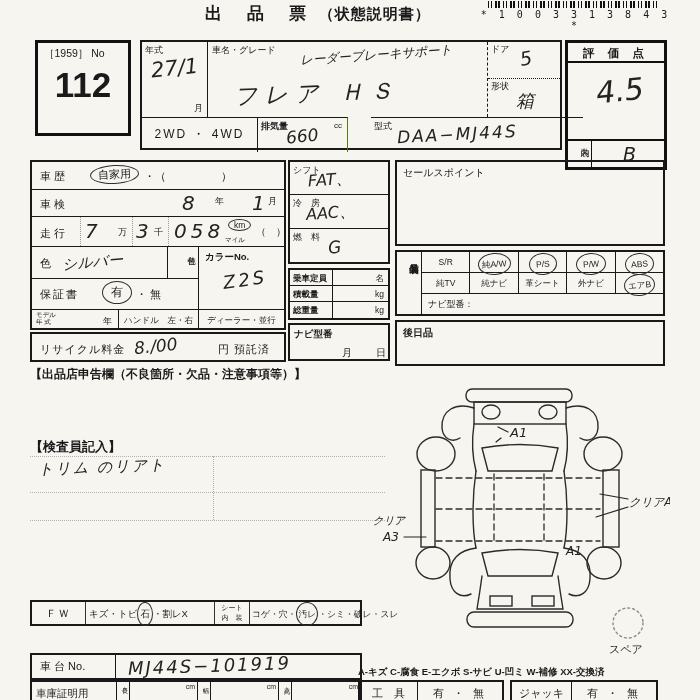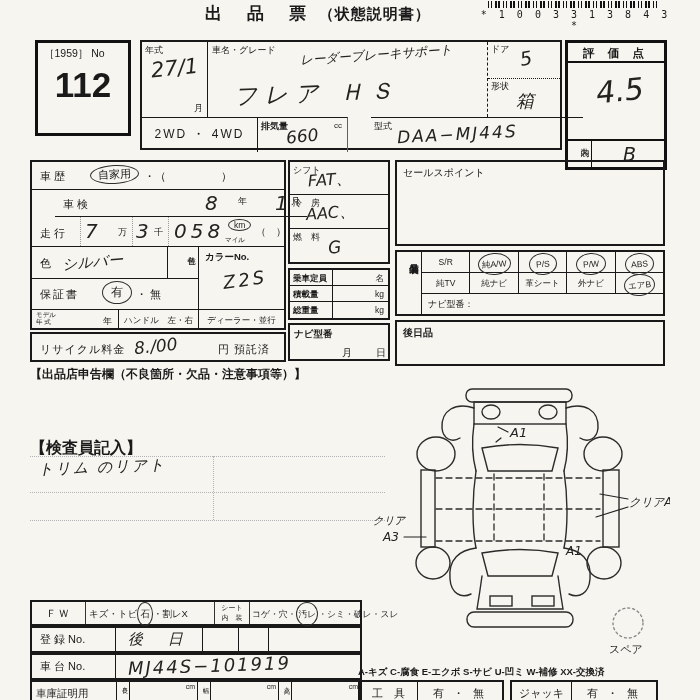--- a/index.html
+++ b/index.html
@@ -83,21 +83,21 @@
   </div>
 
   <div class="abs bx" style="left:30px;top:160px;width:256px;height:170px;">
 
     <div class="cell" style="left:0;top:0;width:252px;height:28px;border-bottom:1.5px solid #191919;">
       <span class="abs" style="left:8px;top:7px;font-size:11px;letter-spacing:3px;">車歴</span>
       <span class="abs oval" style="left:58px;top:3px;font-size:11px;padding:1px 7px;transform:rotate(-3deg);">自家用</span>
       <span class="abs" style="left:112px;top:7px;font-size:11px;">・（　　　　　）</span>
     </div>
 
-    <div class="cell" style="left:0;top:28px;width:252px;height:27px;border-bottom:1.5px solid #191919;margin-left:23px;">
+    <div class="cell" style="left:0;top:28px;width:252px;height:27px;border-bottom:1.5px solid #191919;">
       <span class="abs" style="left:8px;top:7px;font-size:11px;letter-spacing:3px;">車検</span>
       <span class="abs hw" style="left:150px;top:1px;font-size:20px;">8</span>
       <span class="abs lbl" style="left:183px;top:5px;">年</span>
       <span class="abs hw" style="left:220px;top:1px;font-size:20px;">1</span>
       <span class="abs lbl" style="left:236px;top:5px;">月</span>
     </div>
 
     <div class="cell" style="left:0;top:55px;width:252px;height:30px;border-bottom:1.5px solid #191919;">
       <span class="abs" style="left:8px;top:9px;font-size:11px;letter-spacing:3px;">走行</span>
       <span class="abs" style="left:48px;top:0;height:100%;border-left:1px dotted #999;"></span>
@@ -214,21 +214,21 @@
 
     <div class="cell" style="left:25px;top:42px;width:241px;height:20px;">
       <span class="abs" style="left:6px;top:4px;font-size:9px;">ナビ型番：</span>
     </div>
   </div>
 
   <div class="abs bx" style="left:395px;top:320px;width:270px;height:46px;">
     <span class="abs" style="left:6px;top:4px;font-size:10px;font-weight:bold;">後日品</span>
   </div>
 
-  <div class="abs" style="left:30px;top:438px;font-size:16px;font-weight:bold;">【検査員記入】</div>
+  <div class="abs" style="left:30px;top:438px;font-size:13px;font-weight:bold;">【検査員記入】</div>
   <div class="abs dotline" style="left:30px;top:456px;width:355px;"></div>
   <div class="abs dotline" style="left:30px;top:492px;width:355px;"></div>
   <div class="abs dotline" style="left:30px;top:520px;width:355px;"></div>
   <div class="abs" style="left:213px;top:456px;height:64px;border-left:1px dotted #b3b3b3;"></div>
   <div class="abs hw" style="left:38px;top:458px;font-size:15px;letter-spacing:2px;transform:rotate(-2deg);">トリム のリアト</div>
 
   <div class="abs" style="left:360px;top:378px;width:310px;height:285px;">
     <svg viewBox="0 0 310 285" width="310" height="285">
       <g fill="none" stroke="#2b2b2b" stroke-width="1.4" stroke-linecap="round">
 
@@ -303,27 +303,20 @@
     </div>
     <div class="cell" style="left:182px;top:0;width:36px;height:22px;border-left:1px solid #333;border-right:1px solid #333;font-size:7px;line-height:10px;text-align:center;padding-top:1px;">
       <span>シート</span><br>
       <span>内　装</span>
     </div>
     <div class="cell" style="left:218px;top:0;width:112px;height:22px;line-height:22px;padding-left:2px;font-size:8.8px;white-space:nowrap;">
       <span>コゲ・穴・</span><span class="oval" style="padding:0 1px;font-size:8.8px;">汚レ</span><span>・シミ・破レ・スレ</span>
     </div>
   </div>
 
-  <div class="abs bx" style="left:30px;top:626px;width:332px;height:27px;">
-    <div class="cell" style="left:0;top:0;width:84px;height:23px;border-right:1px solid #191919;line-height:23px;padding-left:8px;font-size:11px;">登 録 No.</div>
-    <span class="abs hw" style="left:96px;top:2px;font-size:15px;letter-spacing:10px;">後 日</span>
-    <span class="abs" style="left:170px;top:0;height:100%;border-left:1px solid #191919;"></span>
-    <span class="abs" style="left:206px;top:0;height:100%;border-left:1px solid #191919;"></span>
-    <span class="abs" style="left:236px;top:0;height:100%;border-left:1px solid #191919;"></span>
-  </div>
 
   <div class="abs bx" style="left:30px;top:653px;width:332px;height:27px;padding-left:36px;">
     <div class="cell" style="left:0;top:0;width:84px;height:23px;border-right:1px solid #191919;line-height:23px;padding-left:8px;font-size:11px;">車 台 No.</div>
     <span class="abs hw" style="left:96px;top:0px;font-size:18px;letter-spacing:2px;transform:rotate(-2deg);">MJ44S−101919</span>
   </div>
 
   <div class="abs bx" style="left:30px;top:680px;width:332px;height:26px;">
     <div class="cell" style="left:0;top:0;width:85px;height:22px;border-right:1px solid #191919;line-height:22px;padding-left:4px;font-size:10.5px;">車庫証明用</div>
     <div class="cell vtx" style="left:85px;top:0;width:13px;height:22px;border-right:1px solid #191919;font-size:6.5px;padding-left:3px;">長さ</div>
     <div class="cell" style="left:98px;top:0;width:68px;height:22px;border-right:1px solid #191919;">

